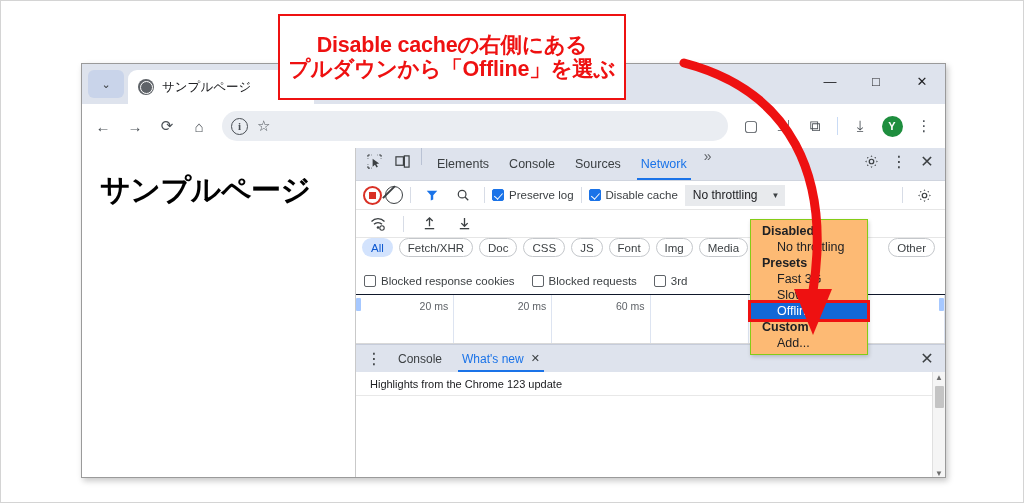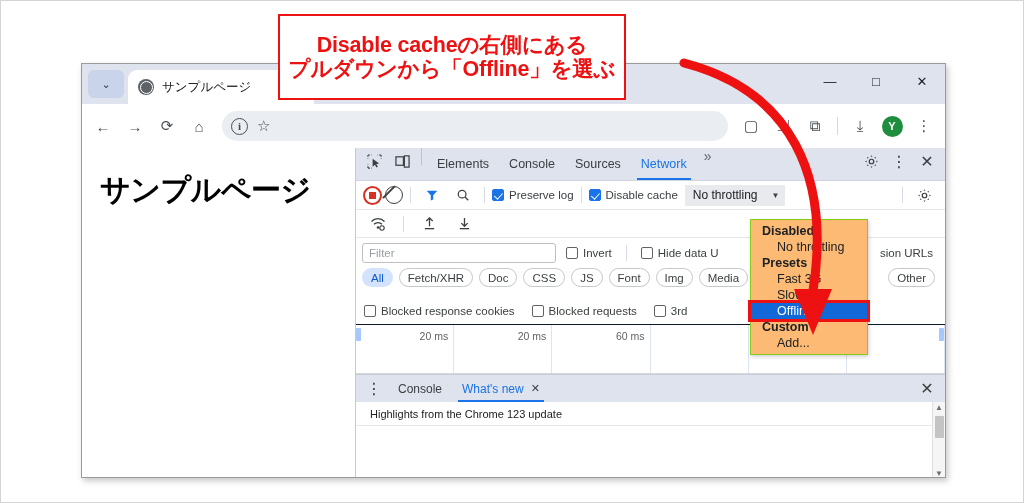--- a/index.html
+++ b/index.html
@@ -451,34 +451,20 @@
             </svg>
           </div>
           <div class="dt-iconbtn">
             <svg width="15" height="15" viewBox="0 0 16 16">
               <path d="M8 11V2M4.6 7.6L8 11l3.4-3.4" stroke="#3c4043" stroke-width="1.4" fill="none"></path>
               <path d="M3 13.5h10" stroke="#3c4043" stroke-width="1.4"></path>
             </svg>
           </div>
         </div>
 
-        <div class="dt-filterrow">
-          <div class="filter-input">Filter</div>
-          <div class="cbox-wrap">
-            <span class="cbox"></span>
-            <span class="cbox-label">Invert</span>
-          </div>
-          <div class="tool-sep"></div>
-          <div class="cbox-wrap">
-            <span class="cbox"></span>
-            <span class="cbox-label">Hide data U</span>
-          </div>
-          <div class="dt-spacer"></div>
-          <div class="cbox-label" style="margin-right:6px">sion URLs</div>
-        </div>
 
         <div class="dt-pillrow">
           <div class="pill active">All</div>
           <div class="pill">Fetch/XHR</div>
           <div class="pill">Doc</div>
           <div class="pill">CSS</div>
           <div class="pill">JS</div>
           <div class="pill">Font</div>
           <div class="pill">Img</div>
           <div class="pill">Media</div>

